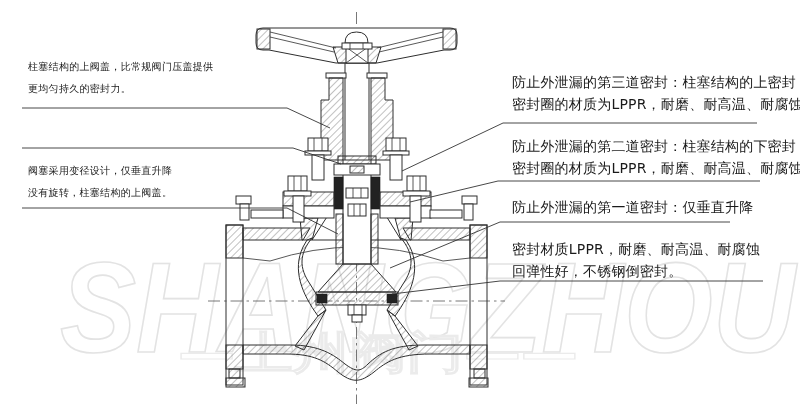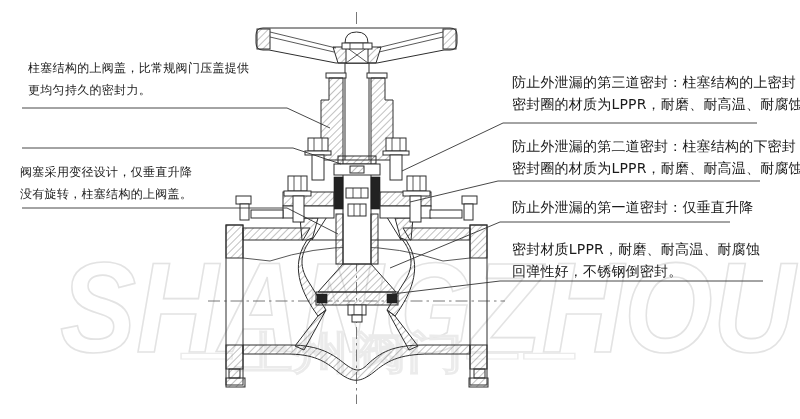--- a/index.html
+++ b/index.html
@@ -6,21 +6,21 @@
   .stage{
     position:relative;width:800px;height:419px;background:#ffffff;
     overflow:hidden;font-family:"DejaVu Sans","Liberation Sans",sans-serif;
   }
   .stage svg{position:absolute;left:0;top:0;}
   .note{
     position:absolute;color:#1a1a1a;white-space:nowrap;
     font-family:"DejaVu Sans","Liberation Sans",sans-serif;
   }
   .note .line{display:block;white-space:nowrap;}
-  .note-left{font-size:12px;line-height:22px;letter-spacing:0.3px;}
+  .note-left{font-size:10px;line-height:22px;letter-spacing:0.3px;font-family:Liberation Mono, monospace;}
   .note-right{font-size:14px;line-height:22px;letter-spacing:0.2px;}
   .wm-big{
     font-style:italic;font-weight:bold;
     fill:none;stroke:#e3e3e3;stroke-width:1.7px;
     font-family:"Liberation Sans","DejaVu Sans",sans-serif;
   }
   .wm-small{
     font-weight:bold;
     fill:none;stroke:#ebebeb;stroke-width:1.1px;
     font-family:"DejaVu Sans",sans-serif;
@@ -195,21 +195,21 @@
       <path class="ld" d="M760,181 L498,181 L410,202"></path>
       <path class="ld" d="M730,222 L500,222 L390,268"></path>
       <path class="ld" d="M763,281 L500,281 L392,294"></path>
     </g>
   </svg>
 
   <div class="note note-left" style="left:28px;top:57px">
     <span class="line">柱塞结构的上阀盖，比常规阀门压盖提供</span>
     <span class="line">更均匀持久的密封力。</span>
   </div>
-  <div class="note note-left" style="left:20px;top:161px">
+  <div class="note note-left" style="left:28px;top:161px">
     <span class="line">阀塞采用变径设计，仅垂直升降</span>
     <span class="line">没有旋转，柱塞结构的上阀盖。</span>
   </div>
 
   <div class="note note-right" style="left:512px;top:71px">
     <span class="line">防止外泄漏的第三道密封：柱塞结构的上密封</span>
     <span class="line">密封圈的材质为LPPR，耐磨、耐高温、耐腐蚀</span>
   </div>
   <div class="note note-right" style="left:512px;top:135px">
     <span class="line">防止外泄漏的第二道密封：柱塞结构的下密封</span>

